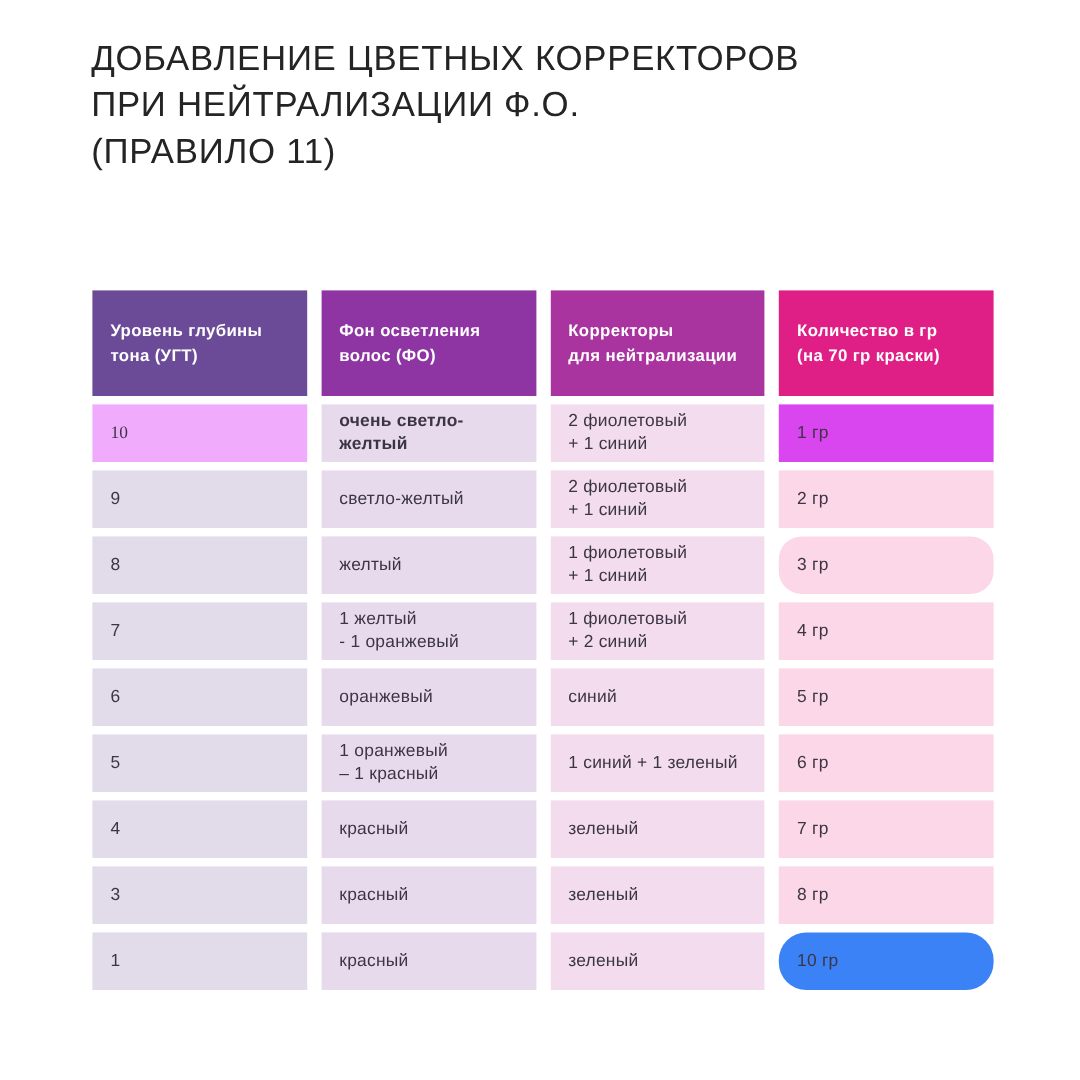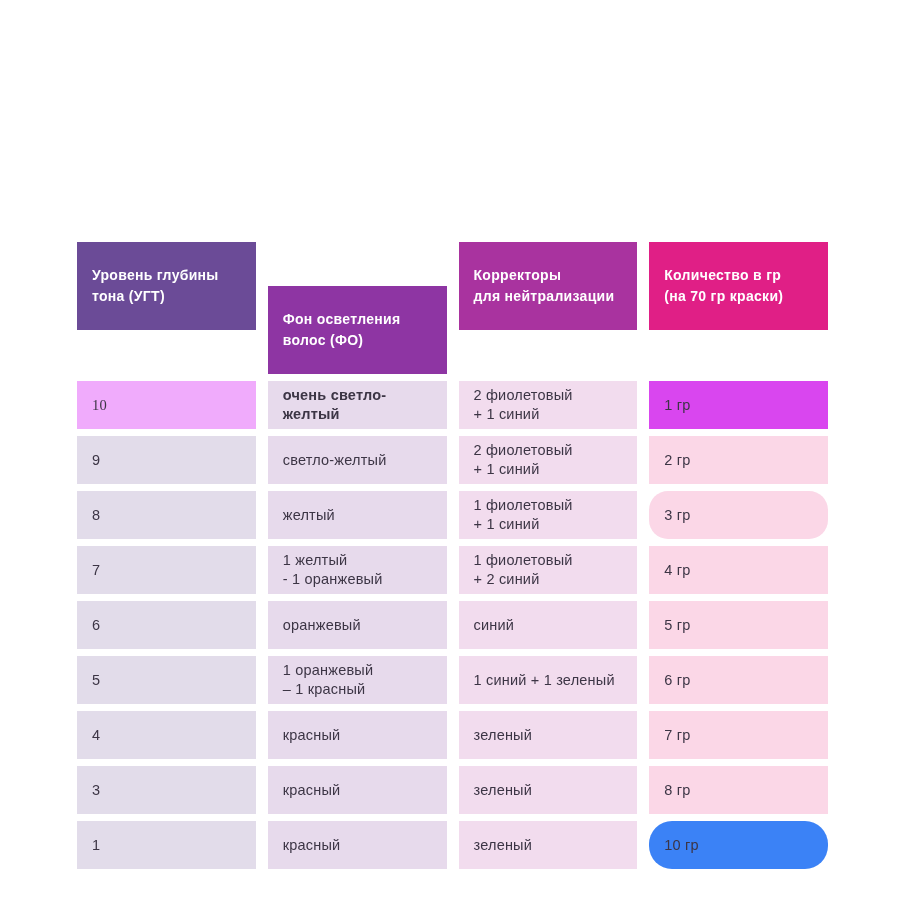--- a/index.html
+++ b/index.html
@@ -57,27 +57,30 @@
     font-size: 14px;
     line-height: 1.5;
     letter-spacing: 0.3px;
   }
 </style>
 </head>
 <body>
 
 <div class="page">
 
+  <h1 class="title">ДОБАВЛЕНИЕ ЦВЕТНЫХ КОРРЕКТОРОВ
+ПРИ НЕЙТРАЛИЗАЦИИ Ф.О.
+(ПРАВИЛО 11)</h1>
 
   <div class="table">
 
     <div class="trow">
       <div class="cell header" style="background: rgb(107, 75, 151);">Уровень глубины
 тона (УГТ)</div>
-      <div class="cell header" style="background: rgb(142, 53, 163); margin-top: 44px;">Фон осветления
+      <div class="cell header" style="background: rgb(142, 53, 163);">Фон осветления
 волос (ФО)</div>
       <div class="cell header" style="background: rgb(169, 51, 159);">Корректоры
 для нейтрализации</div>
       <div class="cell header" style="background: rgb(224, 31, 134);">Количество в гр
 (на 70 гр краски)</div>
     </div>
 
     <div class="trow">
       <div class="cell" style="background: #f0abfc; font-family: Liberation Serif, serif;">10</div>
       <div class="cell" style="background: rgb(231, 218, 236); font-weight: bold;">очень светло-желтый</div>

